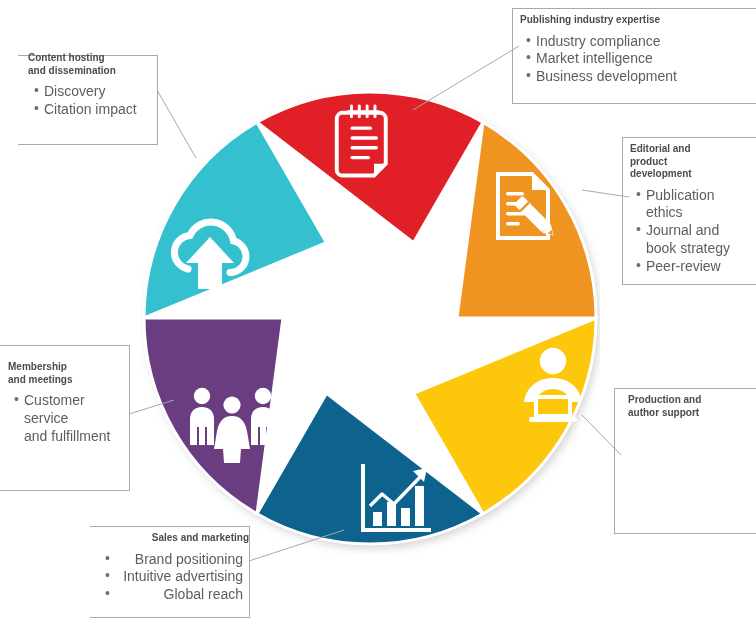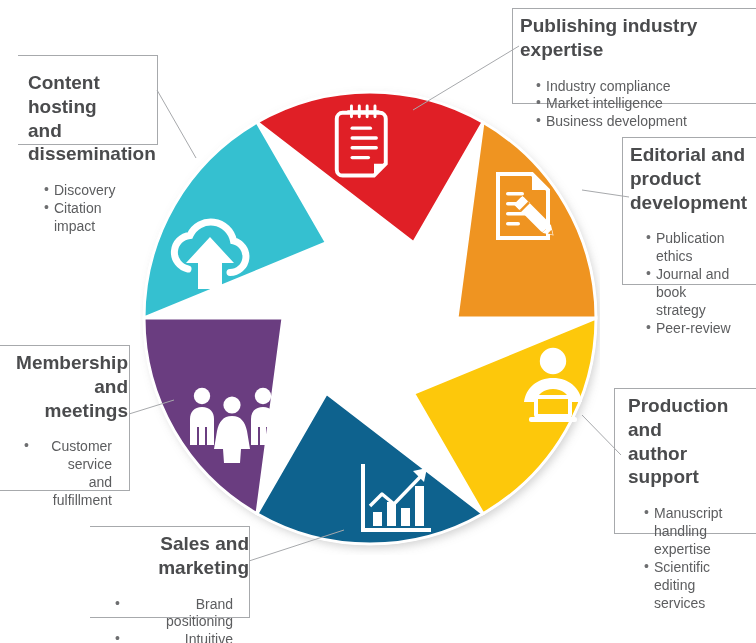--- a/index.html
+++ b/index.html
@@ -21,26 +21,26 @@
   .callout{
     position:absolute;
     font-size:13.5px;
     line-height:1.27;
     color:#58595b;
     box-sizing:border-box;
   }
   .callout .ttl{
     font-weight:bold;
     color:#4a4b4d;
-    font-size:19px;
+    font-size:10px;
     line-height:1.25;
     margin:0 0 2px 0;
     white-space:pre-line;
   }
-  .callout ul{margin:16px;padding:0;list-style:none;}
+  .callout ul{margin:6px;padding:0;list-style:none;}
   .callout li{
     position:relative;
     padding-left:10px;
     white-space:pre-line;
     font-size:14px;
     line-height:1.28;
     color:#5c5d5f;
   }
   .callout li:before{
     content:"\2022";
@@ -54,22 +54,22 @@
   .frame.no-right{border-right:none;}
 
   
   #connectors{position:absolute;inset:0;pointer-events:none;}
 
   
   #c-publishing{left:520px;top:14px;width:232px;}
   #c-editorial {left:630px;top:143px;width:126px;}
   #c-production{left:628px;top:394px;width:134px;}
   #c-sales     {left:99px; top:532px;width:150px;text-align:right;}
-  #c-membership{left:8px;  top:351px;width:120px;text-align:right;}
-  #c-content   {left:28px; top:71px; width:128px;}
+  #c-membership{left:8px;  top:361px;width:120px;}
+  #c-content   {left:28px; top:52px; width:128px;}
 </style>
 </head>
 <body>
 
 <div id="stage">
 
   <div id="wheel">
     <svg viewBox="0 0 460 470" xmlns="http://www.w3.org/2000/svg">
       <defs>
         <filter id="soft" x="-25%" y="-25%" width="150%" height="150%">
@@ -261,27 +261,20 @@
       <li>Journal and
   book strategy</li>
       <li>Peer-review</li>
     </ul>
   </div>
 
   <div class="frame no-right" style="left:614px;top:388px;width:142px;height:146px;"></div>
   <div class="callout" id="c-production">
     <div class="ttl">Production and
 author support</div>
-    <ul>
-      <li>Manuscript
-  handling
-  expertise</li>
-      <li>Scientific editing
-  services</li>
-    </ul>
   </div>
 
   <div class="frame no-left" style="left:90px;top:526px;width:160px;height:92px;"></div>
   <div class="callout" id="c-sales">
     <div class="ttl">Sales and marketing</div>
     <ul>
       <li>Brand positioning</li>
       <li>Intuitive advertising</li>
       <li>Global reach</li>
     </ul>

